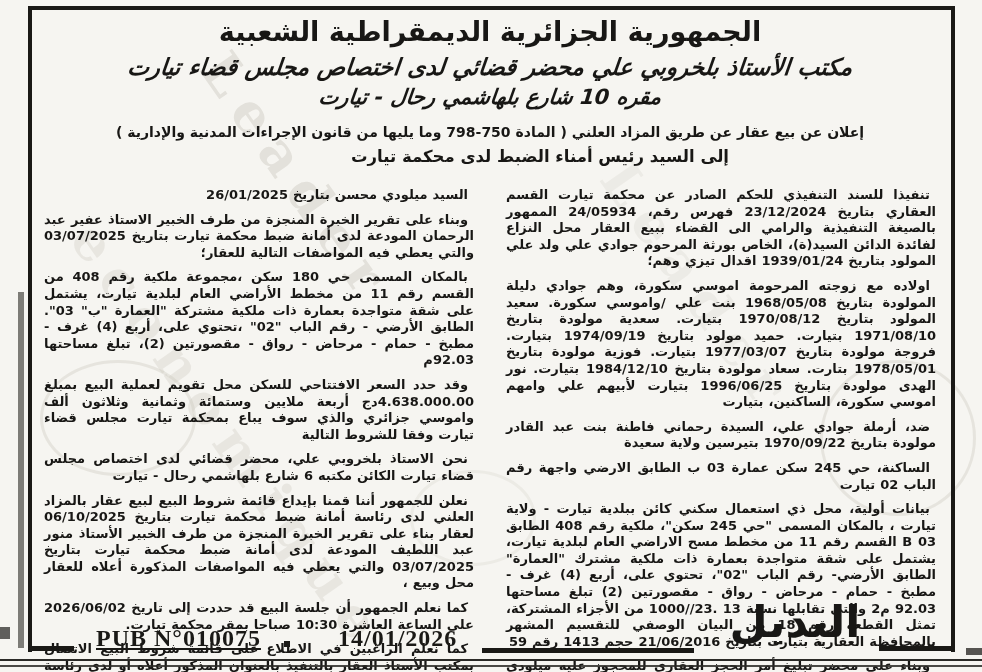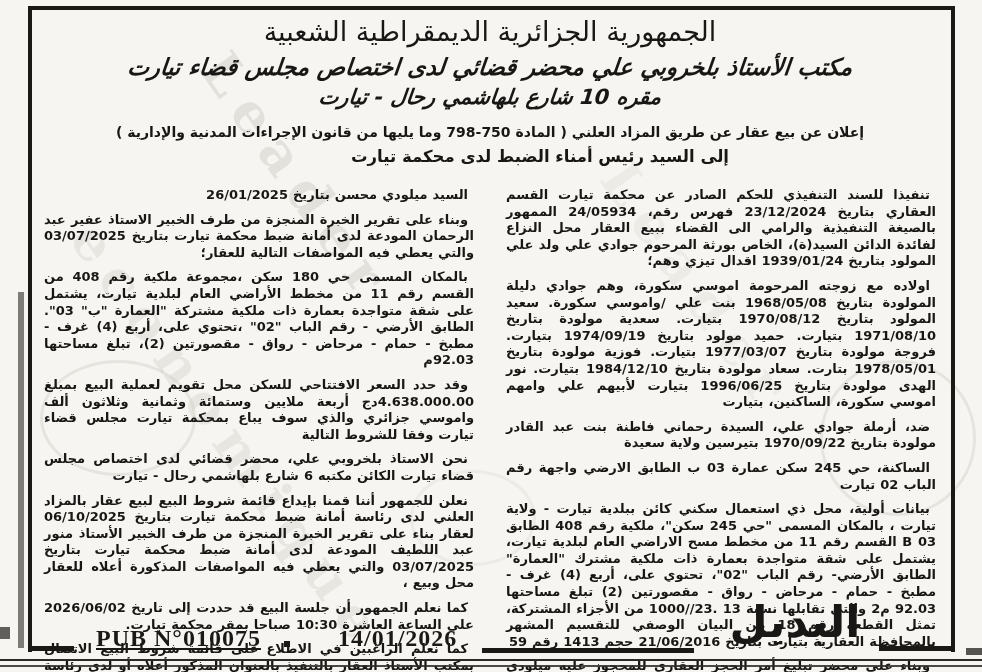--- a/index.html
+++ b/index.html
@@ -23,21 +23,21 @@
   .stub-left{left:28px;width:46px;}
   .stub-right{left:879px;width:72px;}
   .bottom-rule{position:absolute;left:0;width:982px;height:2px;background:#2b2a27;}
   .rule-a{top:659px;}
   .rule-b{top:665px;opacity:.85;}
   .edge-bar{position:absolute;left:18px;top:292px;width:6px;height:356px;background:#3c3a36;opacity:.65;}
   .mark-left{position:absolute;left:0;top:627px;width:10px;height:12px;background:#2e2c29;opacity:.75;}
   .mark-right{position:absolute;left:966px;top:648px;width:16px;height:7px;background:#2e2c29;opacity:.8;}
   
   .content{position:absolute;left:36px;top:12px;width:908px;}
-  .republic{font-size:27px;font-weight:normal;text-align:center;margin:4px 0 0 0;letter-spacing:.5px;}
+  .republic{font-size:27px;font-weight:bold;text-align:center;margin:4px 0 0 0;letter-spacing:.5px;}
   .office{font-size:23px;font-weight:600;text-align:center;margin:7px 0 0 0;
           font-style:italic;transform:skewX(-6deg);}
   .address{font-size:21px;font-weight:600;text-align:center;margin:5px 0 0 0;
            font-style:italic;transform:skewX(-6deg);}
   .notice-title{font-size:14px;font-weight:bold;text-align:center;margin:15px 0 0 0;}
   .addressee{font-size:16.5px;font-weight:bold;text-align:center;margin:7px 0 0 0;
              transform:translateX(50px);}
   .columns{display:flex;flex-direction:row;gap:16px;margin-top:13px;align-items:flex-start;}
   .col{width:calc(50% - 8px);}
   .para{margin:8px;font-size:13px;line-height:16.6px;font-weight:bold;

